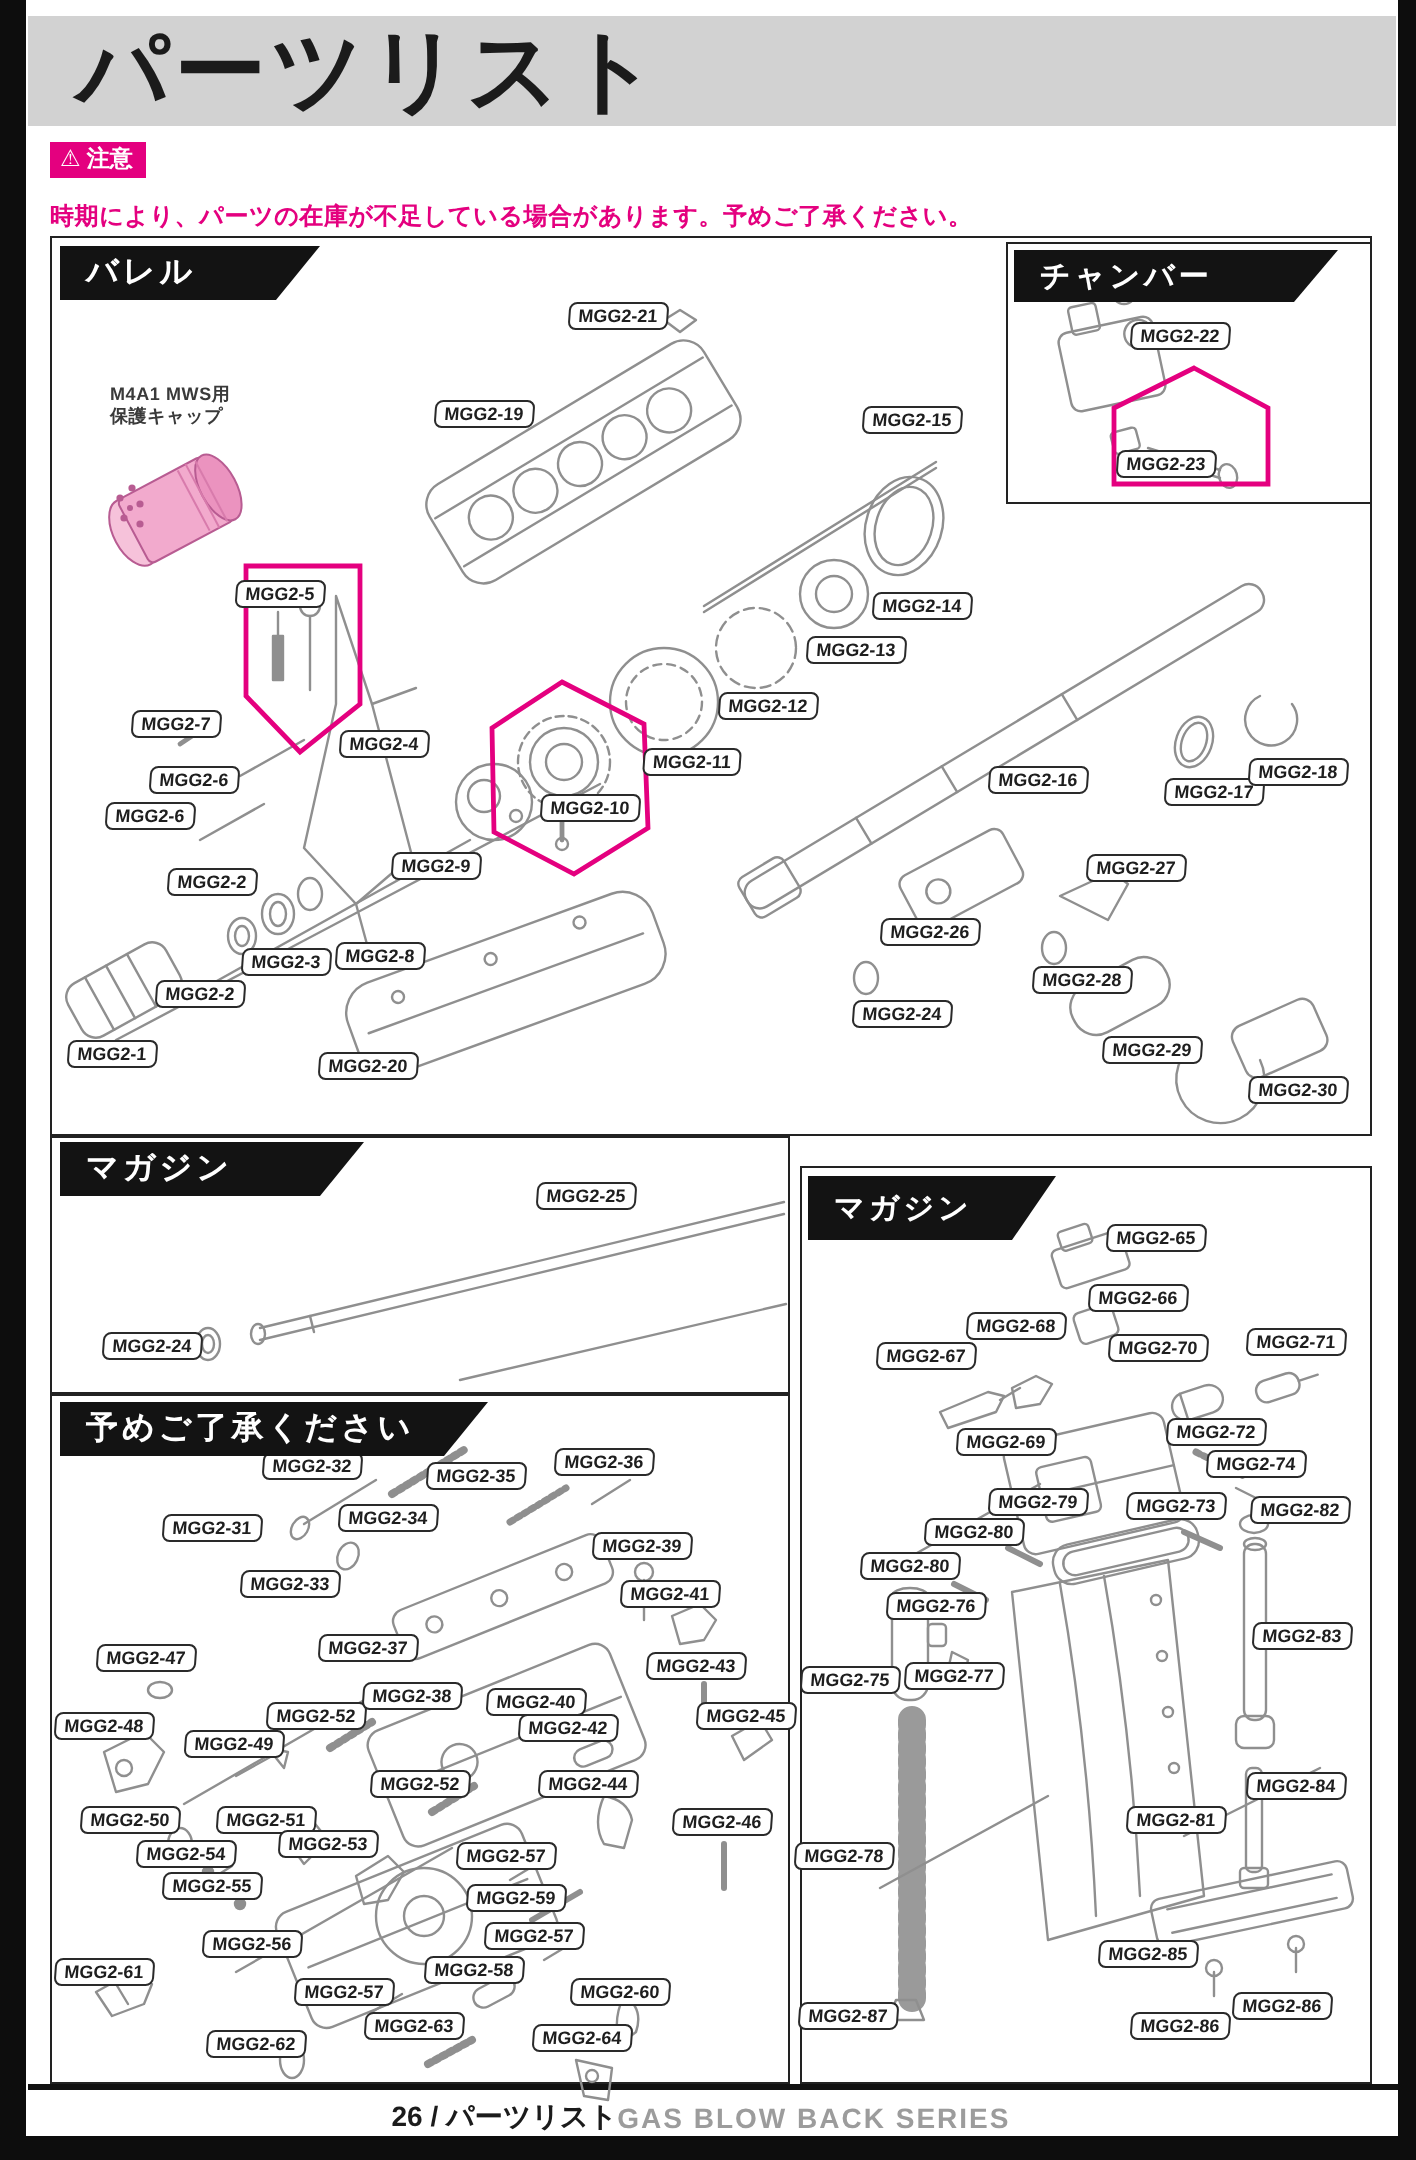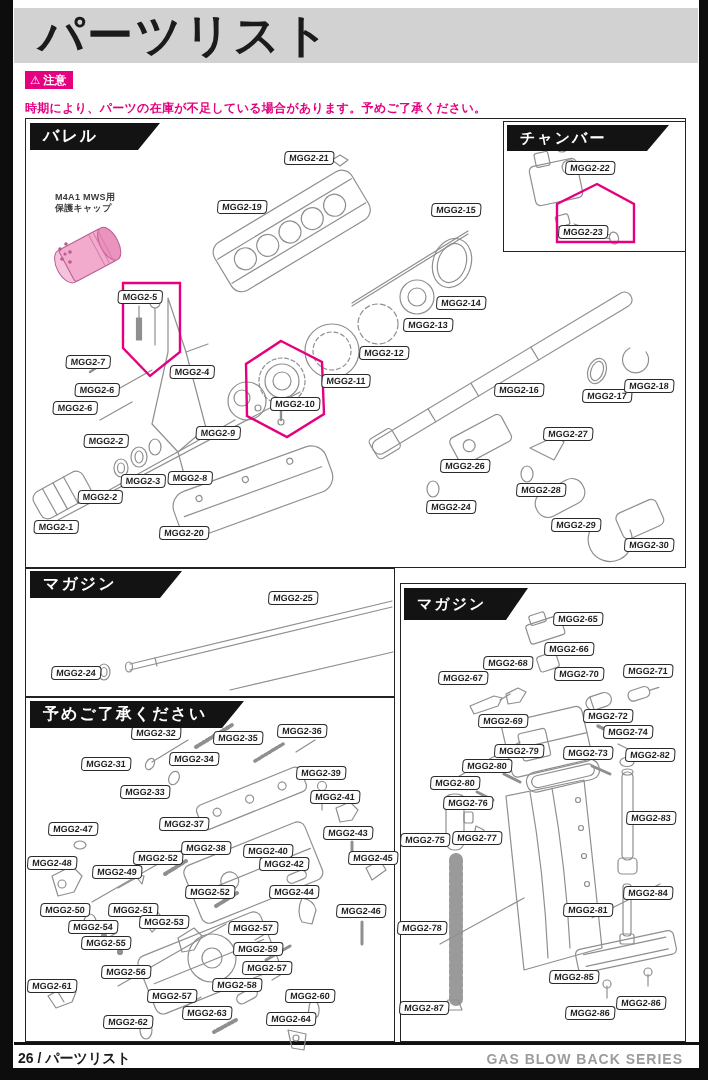--- a/index.html
+++ b/index.html
@@ -34,21 +34,21 @@
   #labels{position:absolute;inset:0;z-index:5;}
   .plabel{position:absolute;transform:translate(-50%,-50%) skewX(-4deg);
           font-size:9px;font-weight:700;color:#1e1e1e;background:#fff;
           border:1.3px solid #2a2a2a;border-radius:4px;padding:0.5px 4px;white-space:nowrap;
           line-height:11px;}
   .capnote{position:absolute;left:55px;top:192px;z-index:5;font-size:9px;font-weight:700;
            color:#3a3a3a;line-height:11px;letter-spacing:.3px;}
   .hl{stroke:var(--accent);stroke-width:2.4;fill:none;}
   .footline{position:absolute;left:14px;right:9px;top:1042px;height:3px;background:#111;}
   .footer{position:absolute;left:2px;right:9px;top:1049px;height:19px;display:flex;
-          justify-content:space-between;align-items:center;padding:0 16px;}
+          justify-content:center;align-items:center;padding:0 16px;}
   .footer .fl{font-size:14px;font-weight:900;color:#1b1b1b;}
   .footer .fr{font-size:14px;font-weight:900;color:#9c9c9c;letter-spacing:1px;}
   .bottombar{position:absolute;left:0;right:0;top:1068px;height:12px;background:#0d0d0d;}
 </style>
 </head>
 <body>
 
 <div class="page">
   <div class="edge left"></div>
   <div class="edge right"></div>

